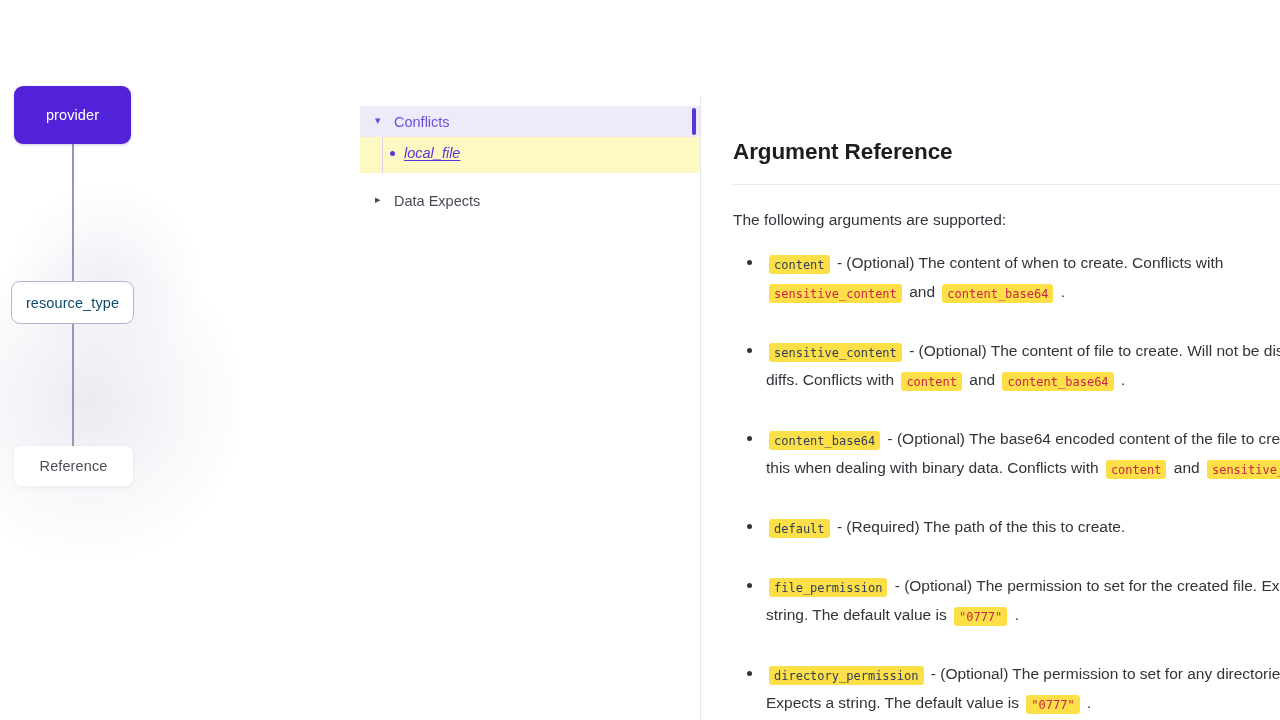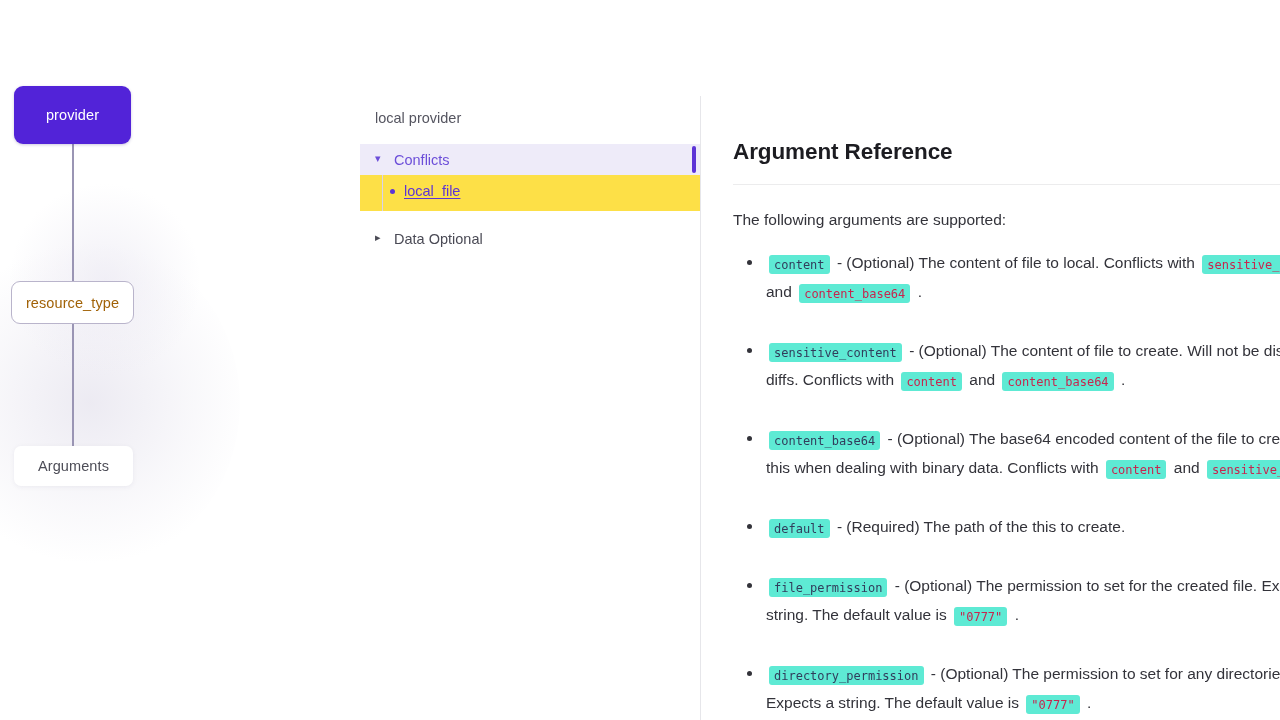--- a/index.html
+++ b/index.html
@@ -65,21 +65,21 @@
     width: 117px; height: 58px;
     background: #5223d8;
     color: #ffffff;
     border-radius: 9px;
     box-shadow: 0 1px 3px rgba(60,40,130,0.25);
   }
   .node-resource {
     left: 11px; top: 281px;
     width: 123px; height: 43px;
     background: #ffffff;
-    color: #a16207;
+    color: #0c4a6e;
     border: 1px solid #b9b4cb;
     border-radius: 9px;
   }
   .node-arguments {
     left: 14px; top: 446px;
     width: 119px; height: 40px;
     background: #ffffff;
     color: #4d4d57;
     border-radius: 7px;
     box-shadow: 0 1px 4px rgba(120,115,150,0.10);
@@ -122,22 +122,23 @@
     display: inline-block;
     width: 13px;
     margin-right: 6px;
     font-size: 11px;
     line-height: 1;
     color: inherit;
     transform: translateY(-1px);
   }
   .nav-children {
     position: relative;
-    background: #fde047;
+    background: #fef9c3;
     padding: 5px 0 9px 0;
+    font-style: italic;
   }
   .nav-children::before {
     content: "";
     position: absolute;
     left: 22px; top: 0; bottom: 0;
     width: 1px;
     background: #d8d2ee;
   }
   .nav-leaf {
     display: flex;
@@ -216,21 +217,21 @@
     position: absolute;
     left: 14px; top: 11px;
     width: 5px; height: 5px;
     border-radius: 50%;
     background: #33333a;
   }
 
   code.chip {
     font-family: "DejaVu Sans Mono", "Liberation Mono", monospace;
     font-size: 12px;
-    background: #5eead4;
+    background: #fde047;
     border-radius: 3px;
     padding: 2.5px 5px;
     white-space: nowrap;
     margin: 0 3px;
   }
   code.chip.term { color: #313d5c; }
   code.chip.ref  { color: #c7254e; }
 </style>
 </head>
 <body>
@@ -246,54 +247,53 @@
 
     <div class="node node-provider">
       <span>provider</span>
     </div>
 
     <div class="node node-resource">
       <span>resource_type</span>
     </div>
 
     <div class="node node-arguments">
-      <span>Arguments</span>
+      <span>Reference</span>
     </div>
   </div>
 
   <div class="nav">
-    <div class="nav-title">local provider</div>
 
     <div class="nav-group active">
       <span class="caret">▾</span>
       <span>Conflicts</span>
       <span class="active-bar"></span>
     </div>
 
     <div class="nav-children">
       <div class="nav-leaf">
         <span class="leaf-dot"></span>
         <span class="leaf-link">local_file</span>
       </div>
     </div>
 
     <div class="nav-group plain">
       <span class="caret">▸</span>
-      <span>Data Optional</span>
+      <span>Data Expects</span>
     </div>
   </div>
 
   <div class="v-divider"></div>
 
   <div class="doc">
     <h1 class="doc-h1">Argument Reference</h1>
     <div class="doc-rule"></div>
     <p class="doc-intro">The following arguments are supported:</p>
     <ul class="args" id="argument-list">
-        <li><code class="chip term">content</code><span> - (Optional) The content of file to local. Conflicts with </span><code class="chip ref">sensitive_content</code><span> and </span><code class="chip ref">content_base64</code><span> . </span></li>
+        <li><code class="chip term">content</code><span> - (Optional) The content of when to create. Conflicts with </span><code class="chip ref">sensitive_content</code><span> and </span><code class="chip ref">content_base64</code><span> . </span></li>
         <li><code class="chip term">sensitive_content</code><span> - (Optional) The content of file to create. Will not be displayed in diffs. Conflicts with </span><code class="chip ref">content</code><span> and </span><code class="chip ref">content_base64</code><span> . </span></li>
         <li><code class="chip term">content_base64</code><span> - (Optional) The base64 encoded content of the file to create. Use this when dealing with binary data. Conflicts with </span><code class="chip ref">content</code><span> and </span><code class="chip ref">sensitive_content</code></li>
         <li><code class="chip term">default</code><span> - (Required) The path of the this to create. </span></li>
         <li><code class="chip term">file_permission</code><span> - (Optional) The permission to set for the created file. Expects a string. The default value is </span><code class="chip ref">"0777"</code><span> . </span></li>
         <li><code class="chip term">directory_permission</code><span> - (Optional) The permission to set for any directories created. Expects a string. The default value is </span><code class="chip ref">"0777"</code><span> . </span></li>
       </ul>
   </div>
 
 </div>
 

